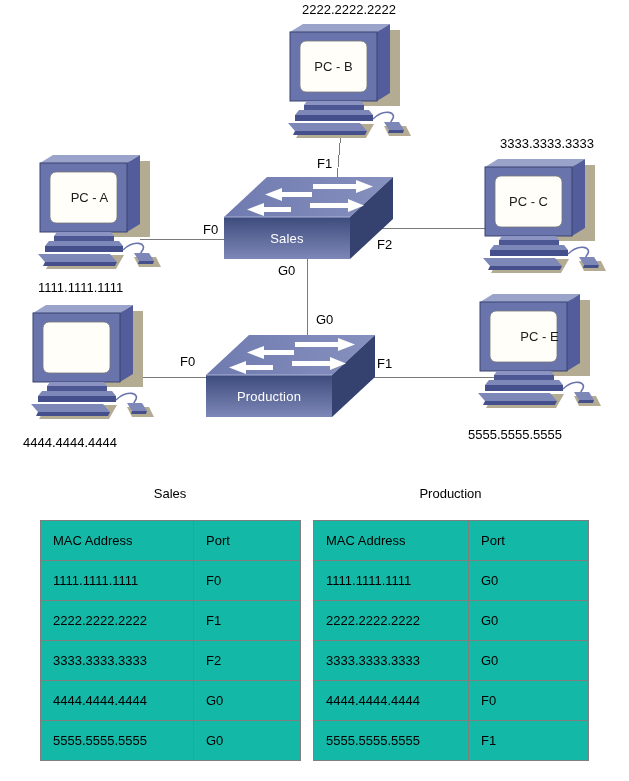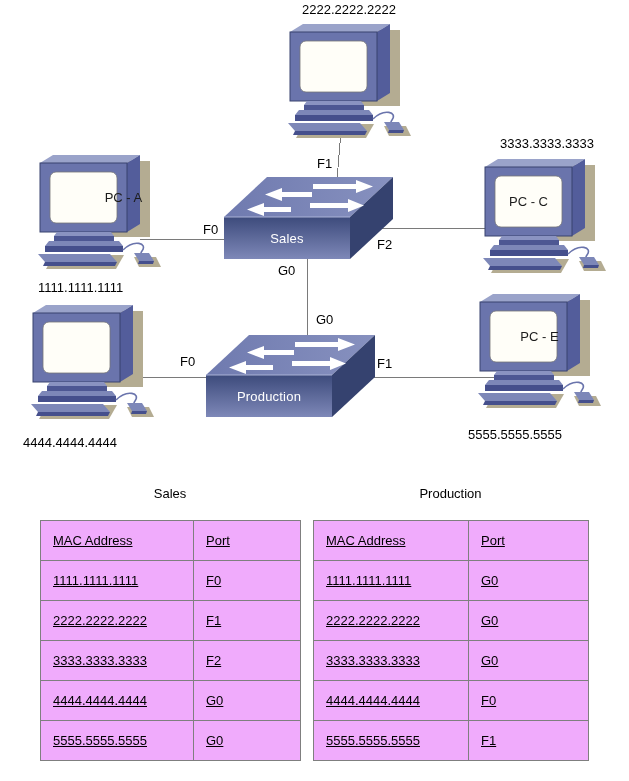--- a/index.html
+++ b/index.html
@@ -5,21 +5,21 @@
   html,body{margin:0;padding:0;background:#fff;}
   .page{position:relative;width:629px;height:781px;background:#ffffff;
         font-family:"Liberation Sans",sans-serif;overflow:hidden;}
   .diagram-svg{position:absolute;left:0;top:0;}
   .lbl{position:absolute;font-size:13px;color:#000;white-space:nowrap;line-height:14px;}
   .pcname{position:absolute;display:flex;align-items:center;justify-content:center;
           font-size:13px;color:#1c1c1c;}
   .swname{position:absolute;display:flex;align-items:center;justify-content:center;
           font-size:13px;color:#ffffff;letter-spacing:.2px;}
   .ttitle{position:absolute;font-size:13px;color:#000;text-align:center;}
-  table.mac{position:absolute;border-collapse:collapse;background:#f0abfc;table-layout:fixed;text-decoration:underline;}
+  table.mac{position:absolute;border-collapse:collapse;background:#14b8a6;table-layout:fixed;}
   table.mac th,table.mac td{border:1px solid #7f7f7f;height:39px;padding:0 0 0 12px;
           font-size:13px;font-weight:normal;text-align:left;vertical-align:middle;
           color:#000;white-space:nowrap;}
 </style>
 </head>
 <body>
 
 <div class="page">
 
   <svg class="diagram-svg" width="629" height="465" viewBox="0 0 629 465">
@@ -80,21 +80,22 @@
     <use href="#switch-icon" transform="translate(224,177)"></use>
     <use href="#switch-icon" transform="translate(206,335)"></use>
 
     <use href="#pc-icon" transform="translate(280,20)"></use>
     <use href="#pc-icon" transform="translate(30,151)"></use>
     <use href="#pc-icon" transform="translate(475,155)"></use>
     <use href="#pc-icon" transform="translate(23,301)"></use>
     <use href="#pc-icon" transform="translate(470,290)"></use>
   </svg>
 
-  <div class="pcname" style="left:50px;top:172px;width:79px;height:51px;margin-left:34px;">PC - A</div>
+  <div class="pcname" style="left:300px;top:41px;width:67px;height:51px;">PC - B</div>
+  <div class="pcname" style="left:50px;top:172px;width:79px;height:51px;">PC - A</div>
   <div class="pcname" style="left:495px;top:176px;width:67px;height:51px;">PC - C</div>
   <div class="pcname" style="left:490px;top:311px;width:67px;height:51px;margin-left:16px;">PC - E</div>
 
   <div class="swname" style="left:224px;top:217px;width:126px;height:42px;">Sales</div>
   <div class="swname" style="left:206px;top:375px;width:126px;height:42px;">Production</div>
 
   <div class="lbl" style="left:302px;top:3px;">2222.2222.2222</div>
   <div class="lbl" style="left:500px;top:137px;">3333.3333.3333</div>
   <div class="lbl" style="left:38px;top:281px;">1111.1111.1111</div>
   <div class="lbl" style="left:23px;top:436px;">4444.4444.4444</div>

